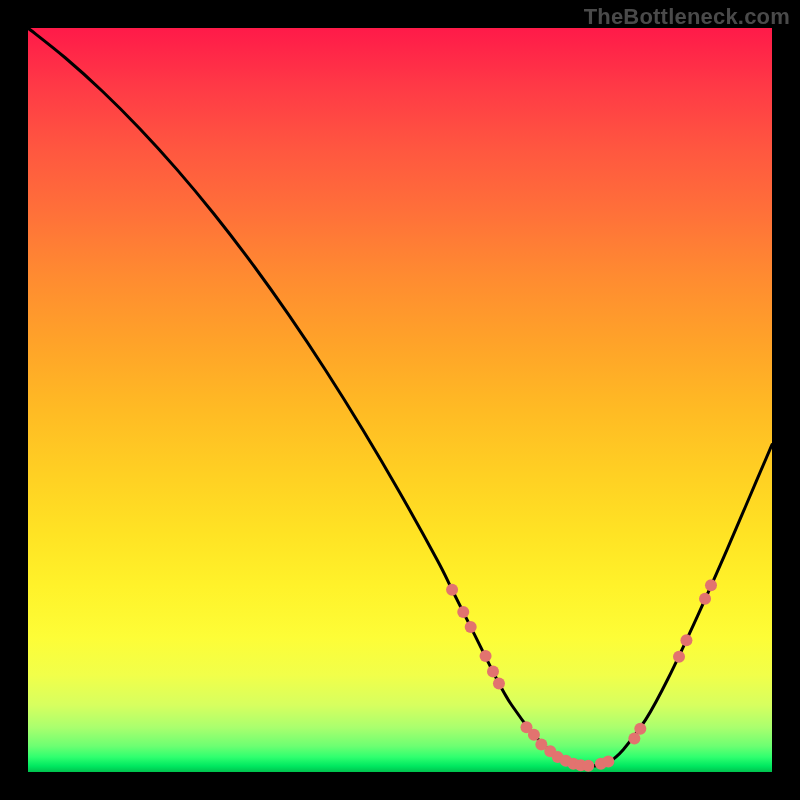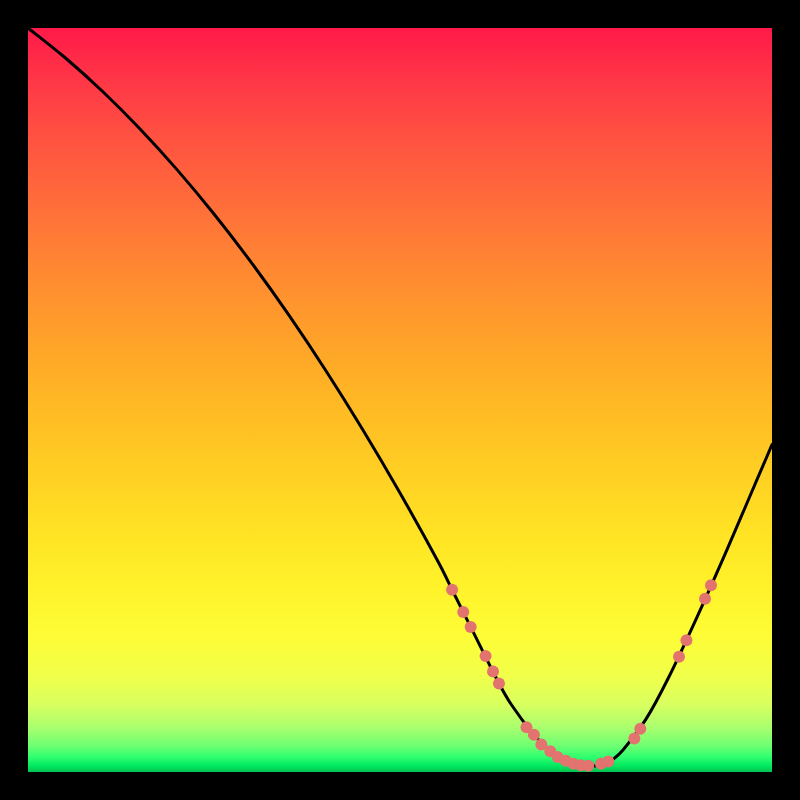--- a/index.html
+++ b/index.html
@@ -59,20 +59,21 @@
     top: 0;
     width: 744px;
     height: 744px;
     overflow: visible;
   }
 </style>
 </head>
 <body>
 
 <div class="frame">
+  <div class="watermark">TheBottleneck.com</div>
   <div class="plot-area">
     <svg class="curve" viewBox="0 0 744 744">
       <path id="curve-path" fill="none" stroke="#000000" stroke-width="3" stroke-linecap="round" d="M 0 0 C 6.696000000000001 5.356799999999998, 23.808 18.37679999999999, 37.2 29.75999999999999 C 50.592000000000006 41.14319999999999, 61.00800000000001 50.5176, 74.4 63.24000000000001 C 87.792 75.96240000000002, 98.208 86.37840000000006, 111.6 100.44000000000005 C 124.99199999999999 114.50160000000005, 135.40800000000002 125.95920000000002, 148.8 141.36 C 162.192 156.76080000000002, 172.608 169.26000000000002, 186 186 C 199.392 202.73999999999998, 209.808 216.28079999999994, 223.2 234.35999999999996 C 236.59199999999998 252.43919999999997, 247.00799999999998 267.0216, 260.4 286.44 C 273.792 305.8584, 284.208 321.4824, 297.6 342.23999999999995 C 310.992 362.9975999999999, 321.408 379.66319999999996, 334.8 401.76 C 348.192 423.8568, 358.608 441.56399999999996, 372 465 C 385.392 488.43600000000004, 399.82560000000007 514.5504000000001, 409.20000000000005 531.96 C 418.5744 549.3696, 417.384 548.328, 424.08 561.72 C 430.77599999999995 575.1120000000001, 438.36479999999995 590.2896000000001, 446.4 606.36 C 454.4352 622.4304, 462.024 638.2776, 468.72 651 C 475.41600000000005 663.7224, 476.904 666.996, 483.6 677.04 C 490.29600000000005 687.084, 499.22400000000005 698.7647999999999, 505.92 706.8 C 512.616 714.8352, 515.4431999999999 717.26064, 520.8 721.68 C 526.1568 726.0993599999999, 530.3231999999999 728.6736, 535.68 731.352 C 541.0368 734.0304, 545.2031999999999 735.3547199999999, 550.56 736.56 C 555.9168 737.76528, 560.0832 738.44976, 565.44 738.048 C 570.7968000000001 737.64624, 574.9632 737.27424, 580.32 734.328 C 585.6768000000001 731.38176, 588.504 729.3134399999999, 595.2 721.68 C 601.8960000000001 714.04656, 609.4848 704.6424, 617.52 691.92 C 625.5552 679.1976, 630.4656 669.7488, 639.84 651 C 649.2144000000001 632.2512, 658.8864 611.196, 669.6 587.76 C 680.3136000000001 564.324, 689.9856 542.2271999999999, 699.36 520.8 C 708.7344 499.3728, 713.6447999999999 487.46880000000004, 721.68 468.72 C 729.7152 449.9712, 739.9824 426.01439999999997, 744 416.64"></path>
       <g id="markers">
           <circle cx="424.08" cy="561.72" r="6" fill="#e2736f"></circle>
           <circle cx="435.23999999999995" cy="584.04" r="6" fill="#e2736f"></circle>
           <circle cx="442.68" cy="598.92" r="6" fill="#e2736f"></circle>
           <circle cx="457.56" cy="627.936" r="6" fill="#e2736f"></circle>
           <circle cx="465" cy="643.56" r="6" fill="#e2736f"></circle>
           <circle cx="470.952" cy="655.4639999999999" r="6" fill="#e2736f"></circle>

